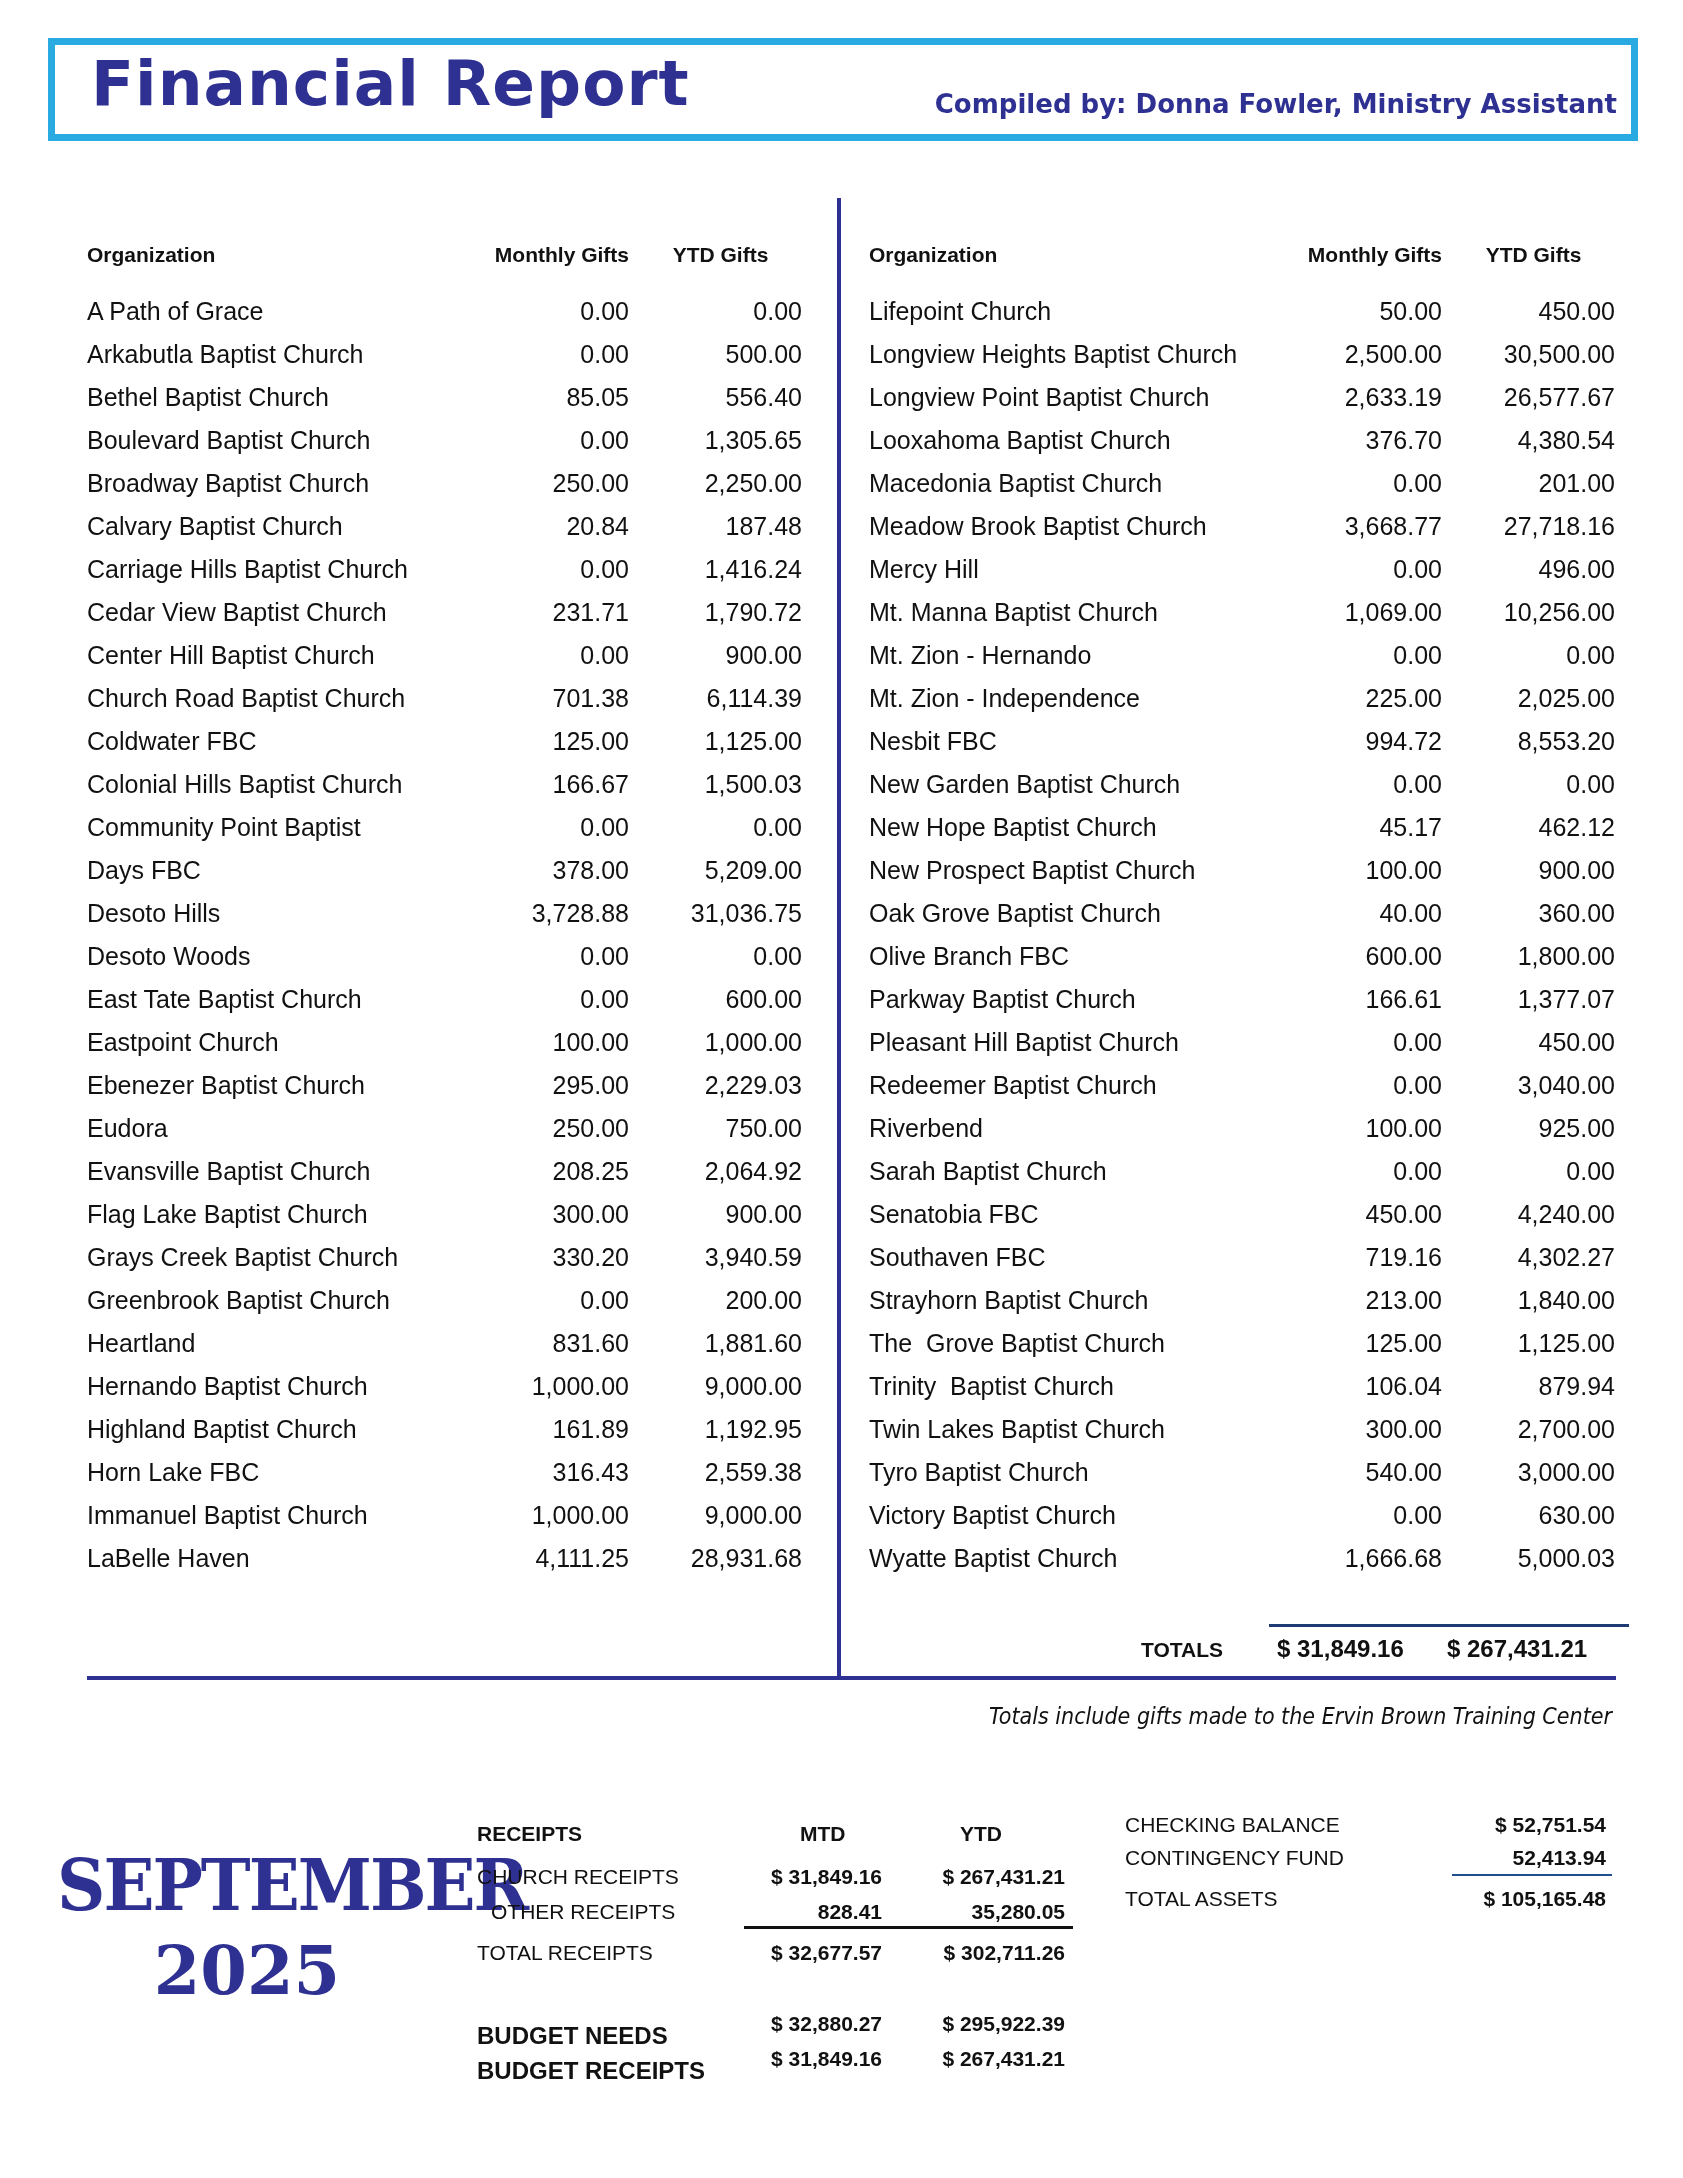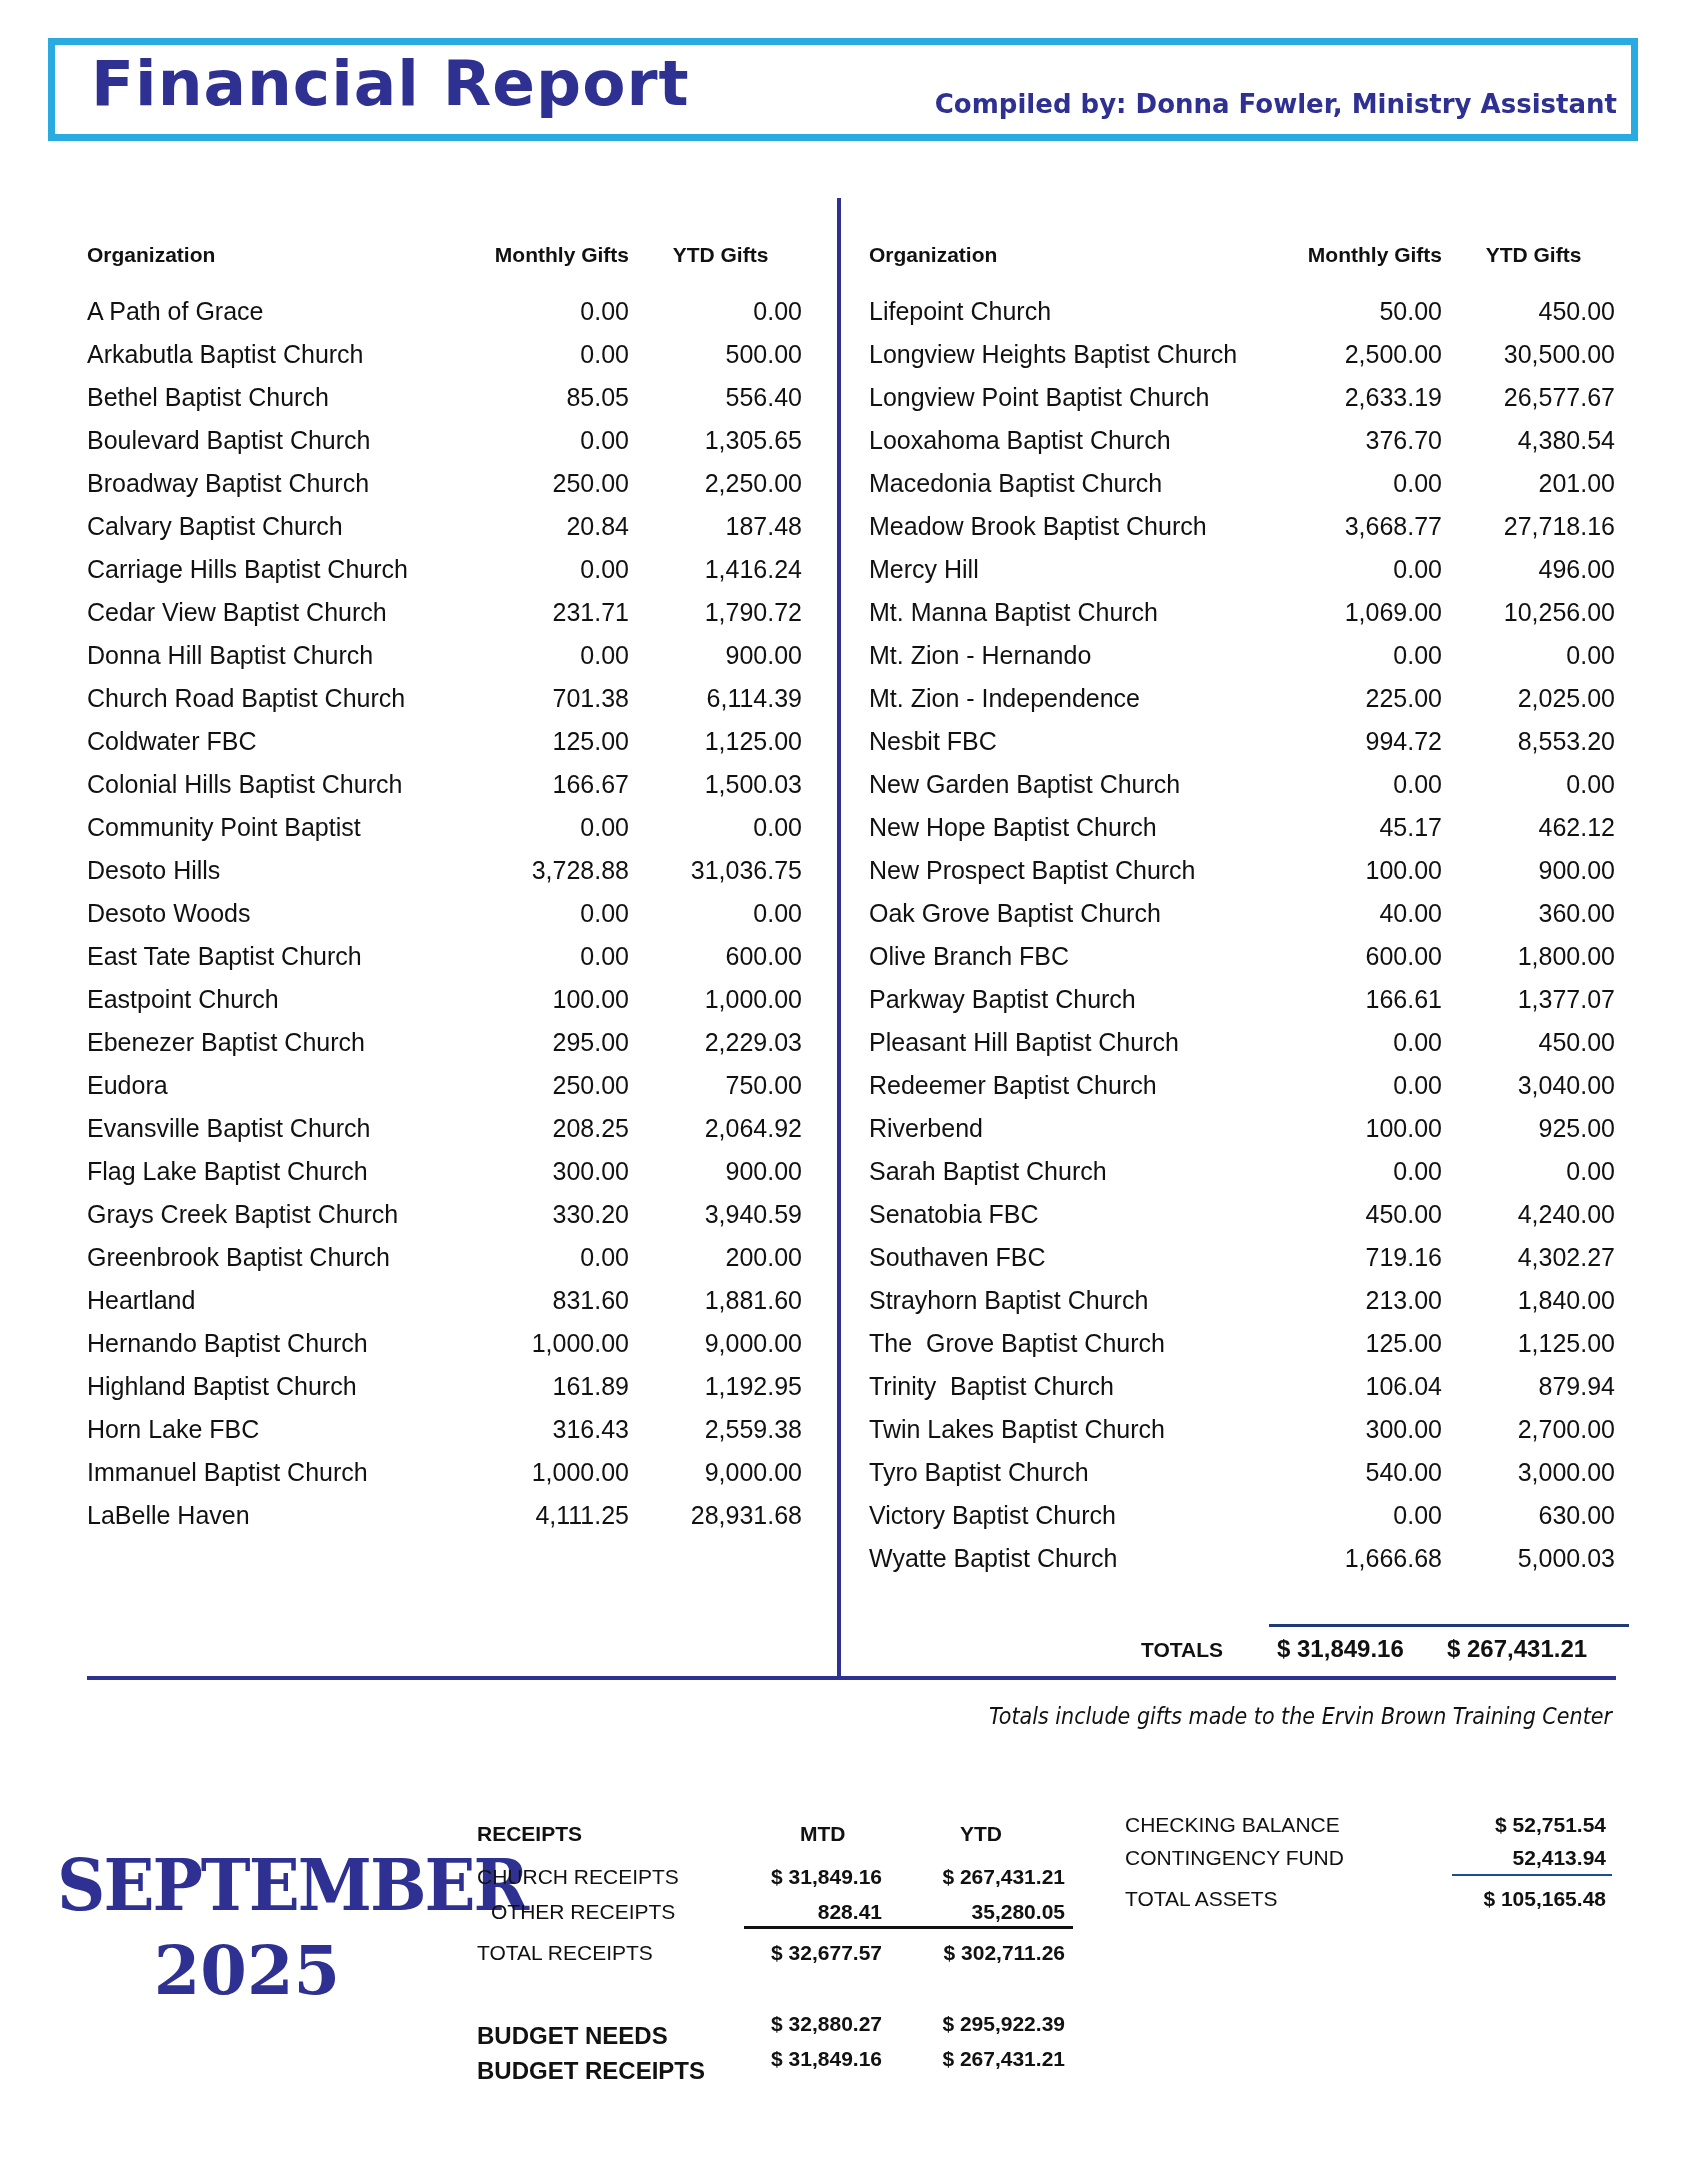--- a/index.html
+++ b/index.html
@@ -91,21 +91,21 @@
         <span class="c-org">Carriage Hills Baptist Church</span>
         <span class="c-m">0.00</span>
         <span class="c-y">1,416.24</span>
       </div>
       <div class="row">
         <span class="c-org">Cedar View Baptist Church</span>
         <span class="c-m">231.71</span>
         <span class="c-y">1,790.72</span>
       </div>
       <div class="row">
-        <span class="c-org">Donna Hill Baptist Church</span>
+        <span class="c-org">Center Hill Baptist Church</span>
         <span class="c-m">0.00</span>
         <span class="c-y">900.00</span>
       </div>
       <div class="row">
         <span class="c-org">Church Road Baptist Church</span>
         <span class="c-m">701.38</span>
         <span class="c-y">6,114.39</span>
       </div>
       <div class="row">
         <span class="c-org">Coldwater FBC</span>
@@ -114,20 +114,25 @@
       </div>
       <div class="row">
         <span class="c-org">Colonial Hills Baptist Church</span>
         <span class="c-m">166.67</span>
         <span class="c-y">1,500.03</span>
       </div>
       <div class="row">
         <span class="c-org">Community Point Baptist</span>
         <span class="c-m">0.00</span>
         <span class="c-y">0.00</span>
+      </div>
+      <div class="row">
+        <span class="c-org">Days FBC</span>
+        <span class="c-m">378.00</span>
+        <span class="c-y">5,209.00</span>
       </div>
       <div class="row">
         <span class="c-org">Desoto Hills</span>
         <span class="c-m">3,728.88</span>
         <span class="c-y">31,036.75</span>
       </div>
       <div class="row">
         <span class="c-org">Desoto Woods</span>
         <span class="c-m">0.00</span>
         <span class="c-y">0.00</span>

